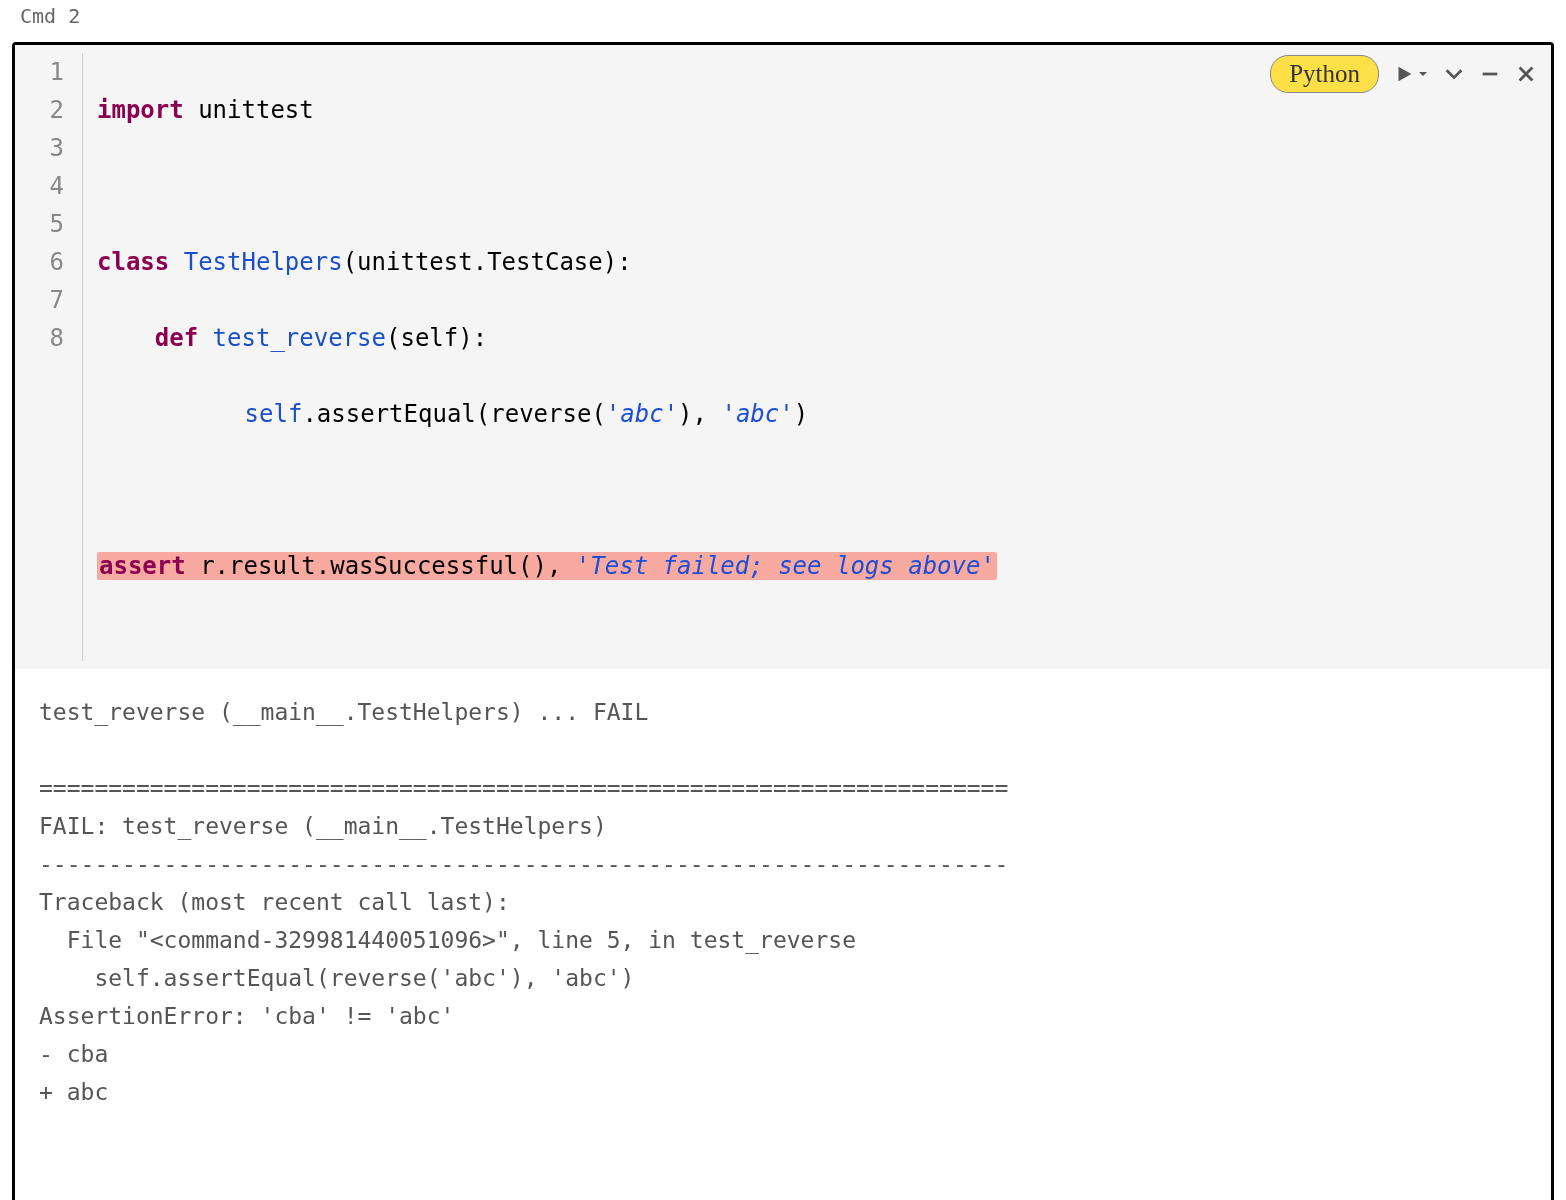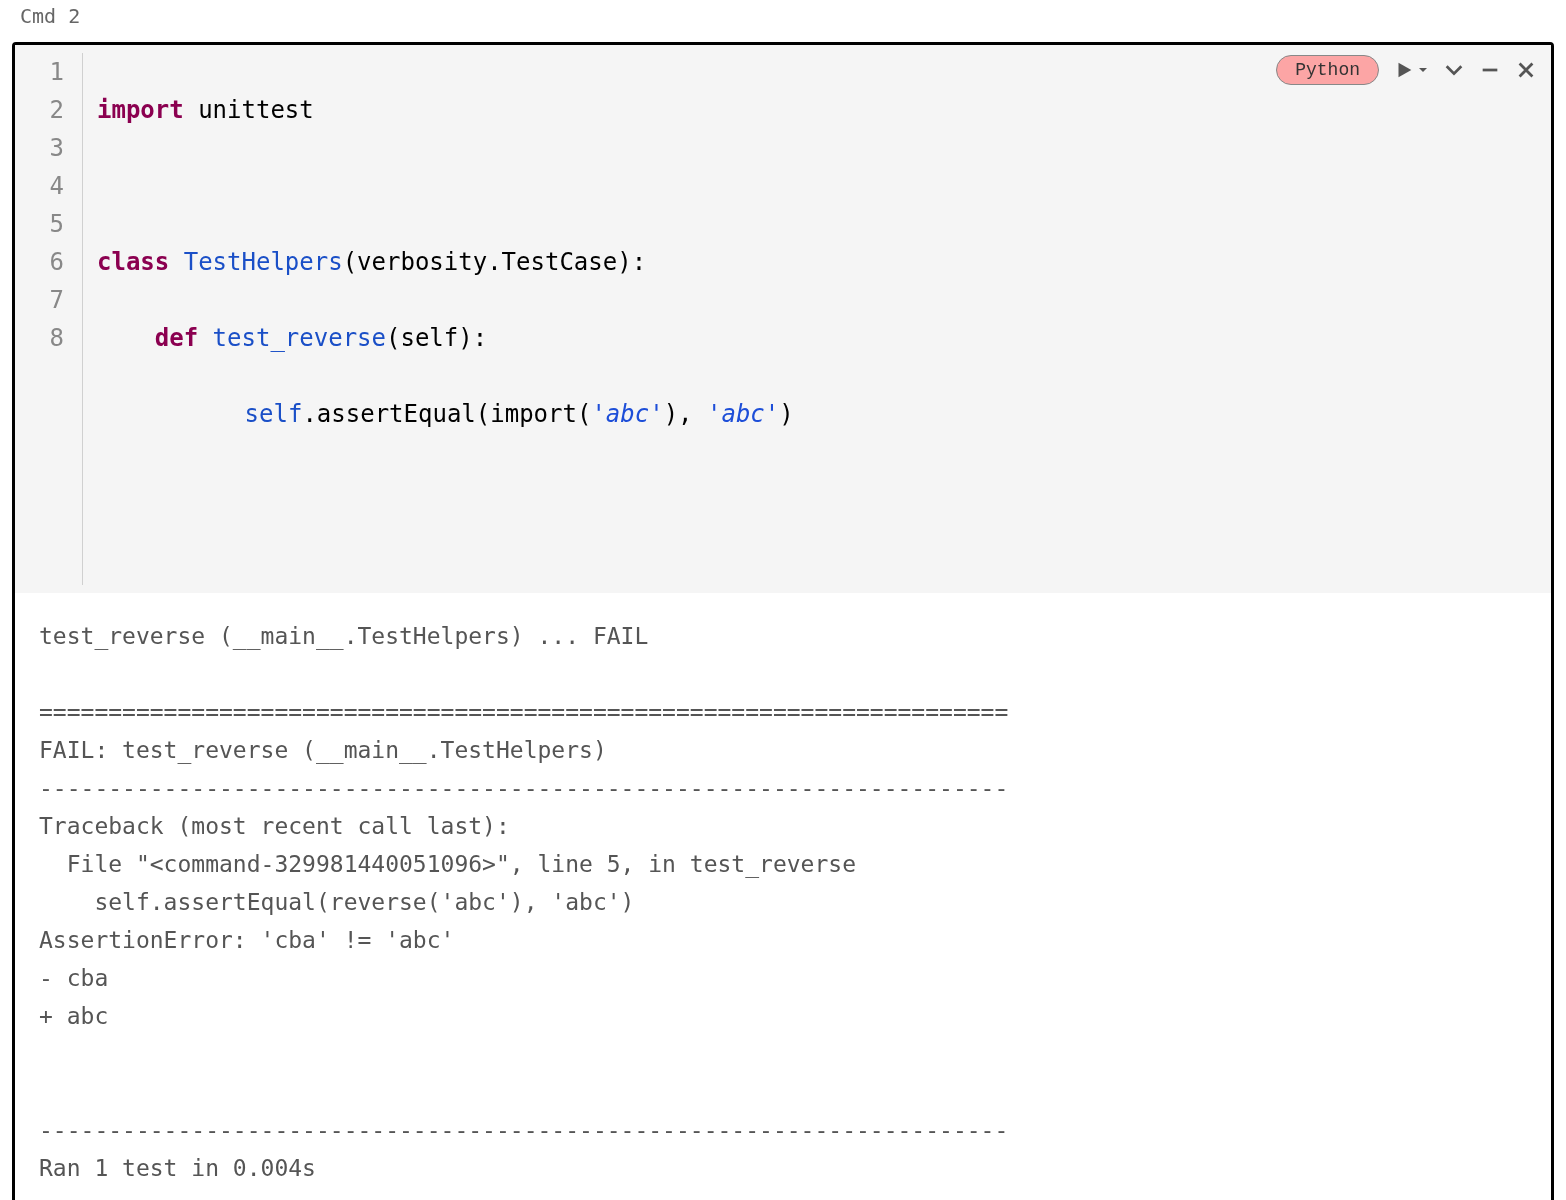--- a/index.html
+++ b/index.html
@@ -46,26 +46,26 @@
   }
   .toolbar {
     position: absolute;
     top: 10px;
     right: 14px;
     display: flex;
     align-items: center;
     gap: 14px;
   }
   .lang-pill {
-    background: #fca5a5;
+    background: #fde047;
     border: 1.5px solid #888;
     border-radius: 18px;
     padding: 4px 18px;
-    font-family: Liberation Mono, monospace;
-    font-size: 18px;
+    font-family: Liberation Serif, serif;
+    font-size: 25px;
     color: #333;
   }
   .tb-icon {
     color: #555;
     display: inline-flex;
     align-items: center;
     cursor: pointer;
   }
   .tb-icon svg { width: 22px; height: 22px; }
   .run-group { display: inline-flex; align-items: center; gap: 0px; color:#555;}
@@ -130,24 +130,25 @@
       <div>4</div>
       <div>5</div>
       <div>6</div>
       <div>7</div>
       <div>8</div>
     </div>
 
     <div class="code-lines">
 <div><span class="kw">import</span><span> unittest</span></div>
 <div>&nbsp;</div>
-<div><span class="kw">class</span><span class="cls"> TestHelpers</span><span>(verbosity.TestCase):</span></div>
+<div><span class="kw">class</span><span class="cls"> TestHelpers</span><span>(unittest.TestCase):</span></div>
 <div>    <span class="kw">def</span><span class="fn"> test_reverse</span><span>(self):</span></div>
-<div>        <span class="self">self</span><span>.assertEqual(import(</span><span class="str">'abc'</span><span>), </span><span class="str">'abc'</span><span>)</span></div>
+<div>        <span class="self">self</span><span>.assertEqual(reverse(</span><span class="str">'abc'</span><span>), </span><span class="str">'abc'</span><span>)</span></div>
 <div>&nbsp;</div>
+<div><span class="hl-bg"><span class="kw">assert</span><span> r.result.wasSuccessful(), </span><span class="str">'Test failed; see logs above'</span></span></div>
     </div>
   </div>
 
   <div class="output-area"><span>test_reverse (__main__.TestHelpers) ... FAIL
 
 ======================================================================
 FAIL: test_reverse (__main__.TestHelpers)
 ----------------------------------------------------------------------
 Traceback (most recent call last):
   File "&lt;command-329981440051096&gt;", line 5, in test_reverse

